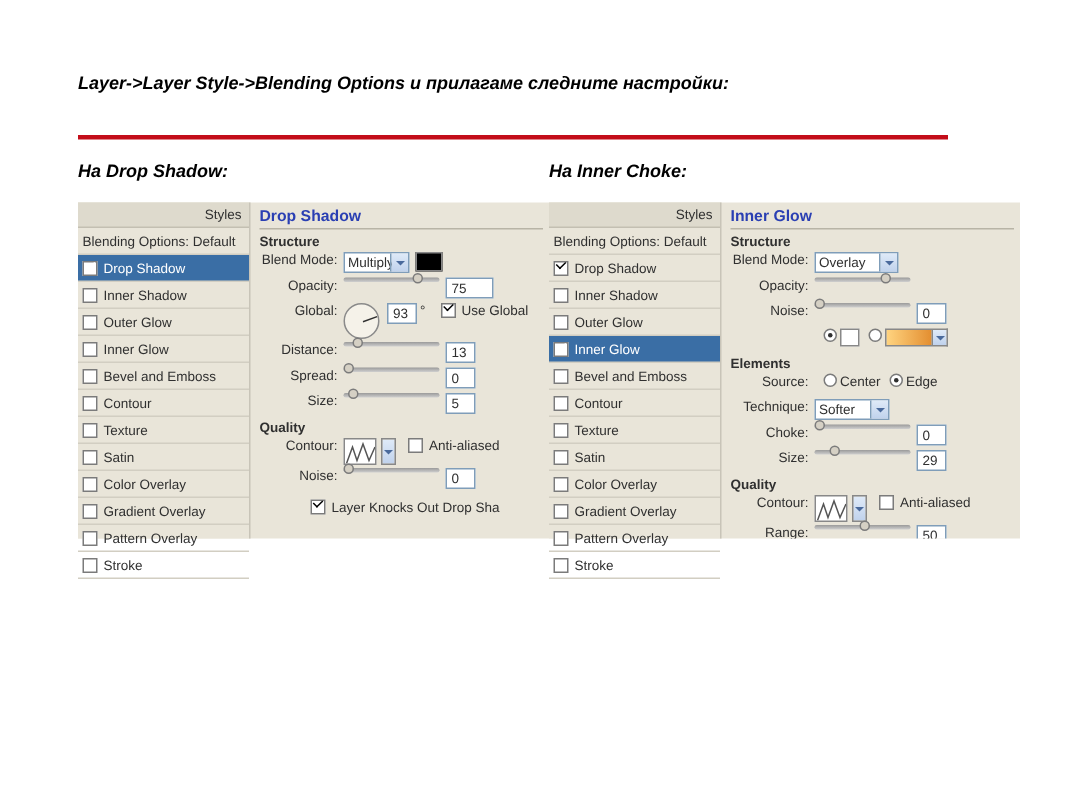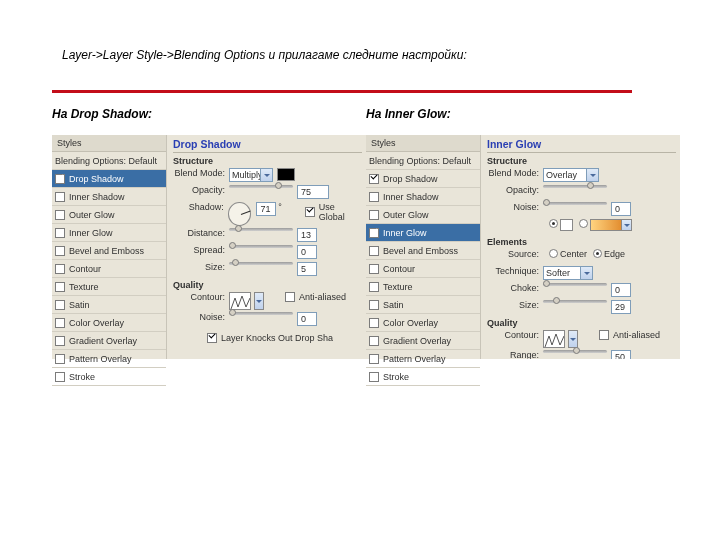--- a/index.html
+++ b/index.html
@@ -1,24 +1,24 @@
 <!DOCTYPE html>
 <html><head>
 <meta charset="utf-8">
 <style>
   *{box-sizing:border-box;margin:0;padding:0;}
   body{width:720px;height:540px;background:#fff;font-family:Verdana,Arial,sans-serif;color:#000;position:relative;}
   .frame{padding:48px 40px 40px 52px;}
-  .main-title{font-size:12px;font-weight:normal;font-style:italic;margin-left:10px;}
+  .main-title{font-size:12px;font-weight:bold;font-style:italic;}
   .rule{width:580px;height:3px;background:#c30d19;margin:28px 0 14px 0;}
   .cols{display:flex;}
   .half{flex:1;}
   .subtitle{font-size:12px;font-weight:bold;font-style:italic;margin-bottom:14px;}
   .panel{display:flex;font-family:Tahoma,Arial,sans-serif;font-size:9px;height:224px;background:#e9e5d9;color:#303030;}
-  .sidebar{width:115px;background:#e9e5d9;border-right:1px solid #c8c4b8;}
+  .sidebar{width:115px;background:#e9e5d9;border-right:1px solid #c8c4b8;text-align:right;}
   .sidebar-hdr{background:#dedacd;border-bottom:1px solid #c3bfb2;padding:3px 5px;font-size:9px;}
   .s-item{display:flex;align-items:center;height:18px;border-bottom:1px solid #d2cec2;padding:0 4px 0 3px;}
   .s-item.sel{background:#3a6ea5;color:#fff;}
   .s-item.indent{}
   .cb{width:10px;height:10px;background:#fff;border:1px solid #7b7b7b;margin-right:4px;flex-shrink:0;position:relative;}
   .cb.ck::after{content:"";position:absolute;left:1px;top:-1px;width:5px;height:3px;border-left:1.5px solid #000;border-bottom:1.5px solid #000;transform:rotate(-45deg);}
   .s-item.sel .cb.ck::after{border-color:#fff;}
   .content{flex:1;padding:2px 4px 4px 6px;overflow:hidden;}
   .sect-title{color:#2a3fb3;font-size:10.5px;font-weight:bold;border-bottom:1px solid #b8b4a6;padding:1px 0 2px 0;margin-bottom:3px;}
   .grp{font-weight:bold;font-size:9px;margin:1px 0 2px 0;}
@@ -30,21 +30,21 @@
   .field{height:14px;background:#fff;border:1px solid #7f9db9;padding:0 3px;display:flex;align-items:center;}
   .swatch{width:18px;height:13px;background:#000;border:1px solid #888;margin-left:4px;}
   .slider{width:64px;height:3px;background:linear-gradient(#9a9a9a,#cfcfcf);border-radius:2px;position:relative;margin-right:4px;}
   .knob{width:7px;height:7px;background:#d5d0c4;border:1px solid #7b7b7b;border-radius:50%;position:absolute;top:-3px;}
   .angle-dial{width:24px;height:24px;border:1px solid #8a8a8a;border-radius:50%;background:#f5f2e9;position:relative;margin-right:5px;}
   .angle-dial::after{content:"";position:absolute;width:10px;height:1px;background:#303030;left:12px;top:11px;transform-origin:left center;transform:rotate(-20deg);}
   .deg{margin:0 2px;}
   .contour-sw{width:22px;height:18px;background:#fff;border:1px solid #888;position:relative;margin-right:3px;overflow:hidden;}
   .contour-sw svg{position:absolute;left:0;top:0;}
   .grad-sw{width:32px;height:12px;background:linear-gradient(90deg,#ffd480,#e38e30);border:1px solid #888;}
-  .inline-cb{display:flex;align-items:center;margin-left:21px;}
+  .inline-cb{display:flex;align-items:center;margin-left:8px;}
   .radio{width:9px;height:9px;border-radius:50%;background:#fff;border:1px solid #7b7b7b;margin:0 2px 0 6px;position:relative;}
   .radio.ck::after{content:"";width:3px;height:3px;background:#303030;border-radius:50%;position:absolute;left:2px;top:2px;}
   .sq{width:13px;height:12px;background:#fff;border:1px solid #888;margin-right:2px;}
 </style>
 </head>
 <body>
 
 <div class="frame">
   <div class="main-title">Layer-&gt;Layer Style-&gt;Blending Options и прилагаме следните настройки:</div>
   <div class="rule"></div>
@@ -121,23 +121,23 @@
             <span class="swatch"></span>
           </div>
           <div class="row">
             <span class="lbl">Opacity:</span>
             <span class="slider">
                 <span class="knob" style="left:46px"></span>
               </span>
             <span class="field" style="width:32px">75</span>
           </div>
           <div class="row" style="height:26px">
-            <span class="lbl">Shadow:</span>
+            <span class="lbl">Global:</span>
             <span class="angle-dial"></span>
-            <span class="field" style="width:20px">71</span>
+            <span class="field" style="width:20px">93</span>
             <span class="deg">°</span>
             <span class="inline-cb">
                 <span class="cb ck"></span>
                 <span>Use Global</span>
               </span>
           </div>
           <div class="row">
             <span class="lbl">Distance:</span>
             <span class="slider">
                 <span class="knob" style="left:6px"></span>
@@ -181,21 +181,21 @@
           </div>
           <div class="row" style="margin-top:4px;padding-left:34px">
             <span class="cb ck"></span>
             <span>Layer Knocks Out Drop Sha</span>
           </div>
         </div>
       </div>
     </div>
 
     <div class="half">
-      <div class="subtitle">На Inner Glow:</div>
+      <div class="subtitle">На Inner Choke:</div>
       <div class="panel">
         <div class="sidebar">
           <div class="sidebar-hdr">Styles</div>
           <div id="right-styles">
               <div class="s-item">
                 <span>Blending Options: Default</span>
               </div>
               <div class="s-item">
                 <span class="cb ck"></span>
                 <span>Drop Shadow</span>

